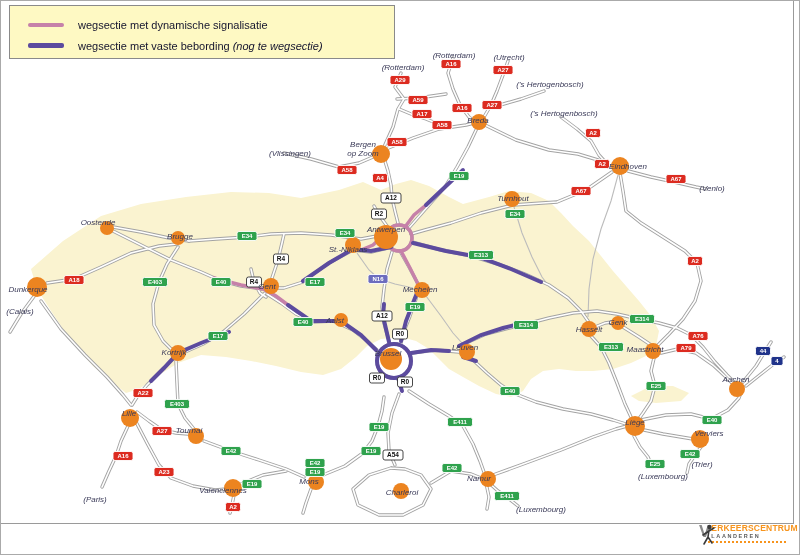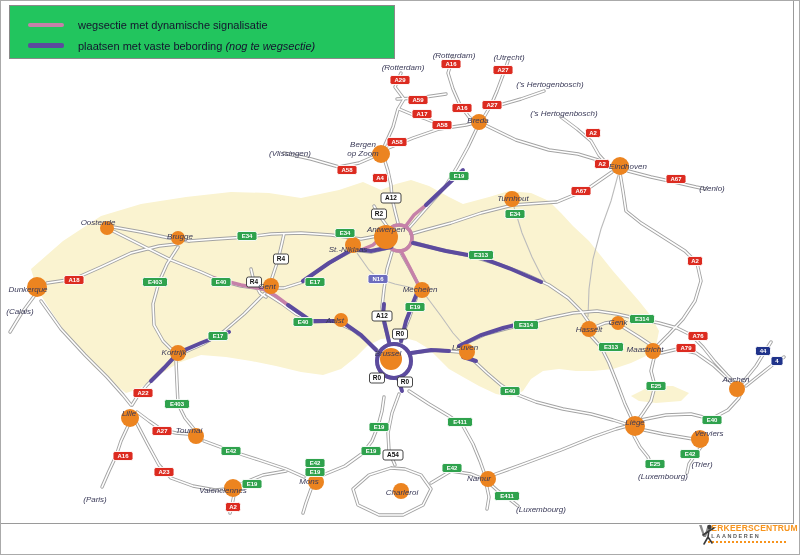--- a/index.html
+++ b/index.html
@@ -3,21 +3,21 @@
 <meta charset="utf-8">
 <style>
   html,body{margin:0;padding:0;background:#fff;}
   #page{position:relative;width:798px;height:553px;border:1px solid #aaa;background:#fff;
         font-family:"Liberation Sans",sans-serif;overflow:hidden;}
   #map-frame{position:absolute;left:0;top:0;width:792px;height:522px;
              border-right:1px solid #9a9a9a;border-bottom:1px solid #9a9a9a;}
   svg{position:absolute;left:0;top:0;}
   
   #legend{position:absolute;left:8px;top:4px;width:386px;height:54px;border:1px solid #8a8a8a;
-          background:#22c55e;box-sizing:border-box;padding:8px 0 0 18px;}
+          background:#fef9c3;box-sizing:border-box;padding:8px 0 0 18px;}
   .legend-row{display:flex;align-items:center;height:21px;}
   .legend-swatch{width:36px;height:4px;border-radius:2px;margin-right:14px;flex:none;}
   .legend-row:nth-child(2) .legend-swatch{height:5px;}
   .legend-label{font-size:11px;color:#14142e;}
   .legend-label .it{font-style:italic;}
   
   text{font-family:"Liberation Sans",sans-serif;}
   .city-label{font-size:8px;font-style:italic;fill:#3a3a58;}
   .ext-label{font-size:8px;font-style:italic;fill:#3a3a58;}
   
@@ -385,21 +385,21 @@
       <text x="701" y="466" text-anchor="middle" class="ext-label">(Trier)</text>
     </svg>
 
   <div id="legend">
     <div class="legend-row">
       <div class="legend-swatch" style="background: rgb(198, 129, 169);"></div>
       <div class="legend-label"><span>wegsectie met dynamische signalisatie</span></div>
     </div>
     <div class="legend-row">
       <div class="legend-swatch" style="background: rgb(92, 75, 158);"></div>
-      <div class="legend-label"><span>plaatsen met vaste bebording </span><span class="it">(nog te wegsectie)</span></div>
+      <div class="legend-label"><span>wegsectie met vaste bebording </span><span class="it">(nog te wegsectie)</span></div>
     </div>
   </div>
 
   <div id="logo">
     <div class="row">
       <span class="vee">V</span>
       <span class="col">
         <span class="l1">ERKEERSCENTRUM</span>
         <span class="l2">LAANDEREN</span>
       </span>

